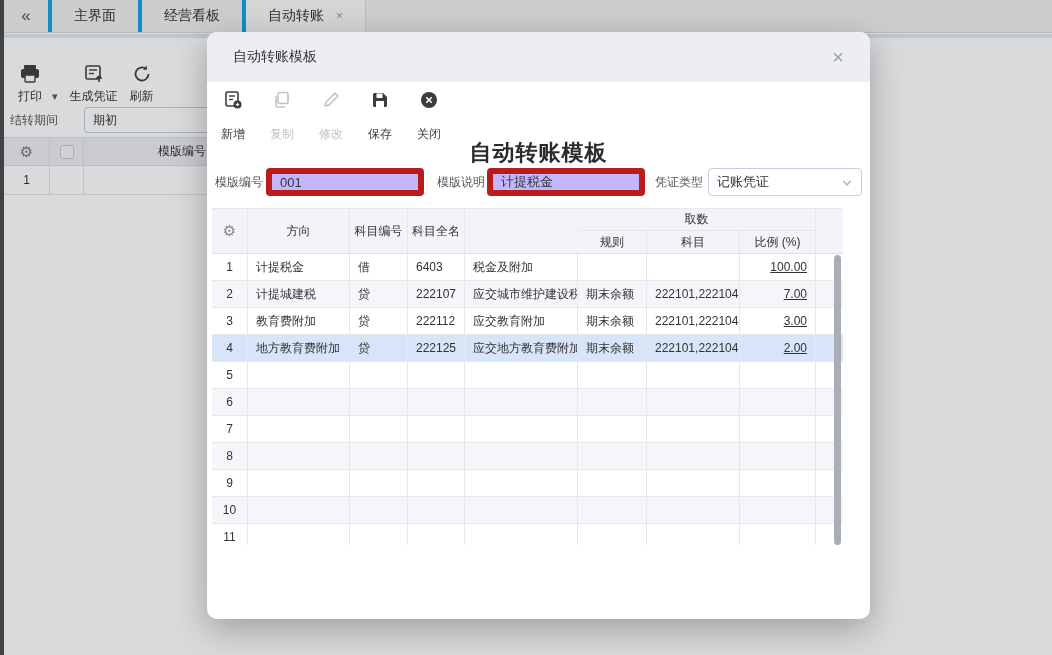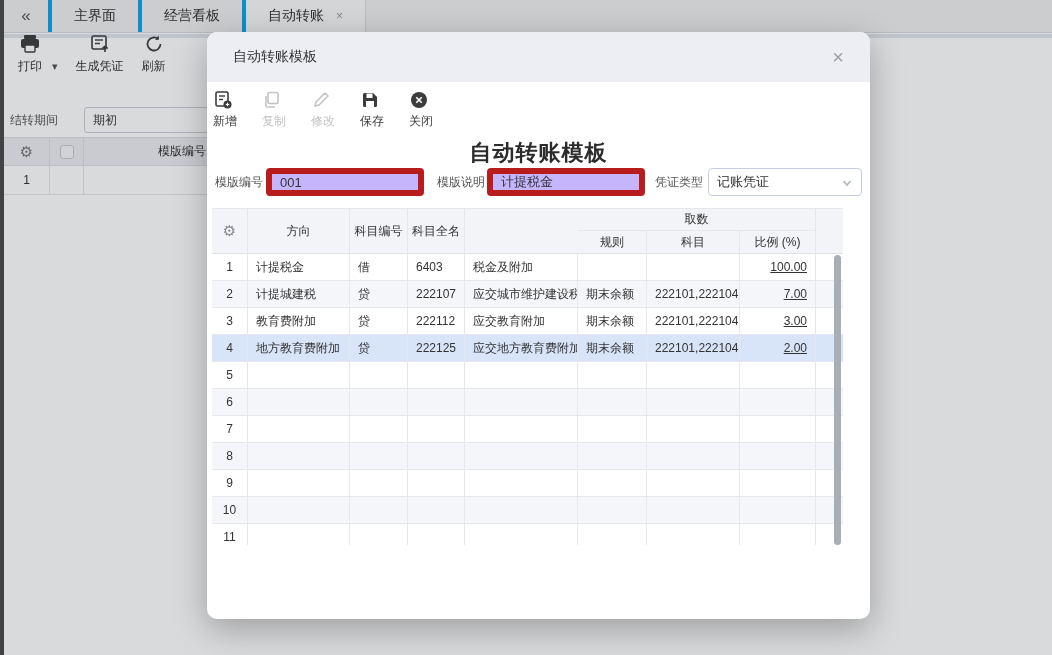--- a/index.html
+++ b/index.html
@@ -14,21 +14,21 @@
   .tabbar { position:absolute; left:4px; top:0; right:0; height:33px; background:#F0F0F0;
     border-bottom:1px solid #D7DAE1; display:flex; align-items:stretch; font-size:14px; }
   .collapse-btn { width:44px; display:flex; align-items:center; justify-content:center;
     color:#555; font-size:17px; cursor:pointer; }
   .tab { display:flex; align-items:center; padding:0 22px; border-left:4px solid #0ea5e9;
     color:#333; cursor:pointer; }
   .tab.active { background:#FAFAFA; border-right:1px solid #DBDBDB; }
   .tab .tab-close { margin-left:12px; color:#9a9a9a; font-size:12px; }
   .under-strip { position:absolute; left:4px; right:0; top:34px; height:4px; background:#E2E5EC; }
 
-  .bg-toolbar { position:absolute; left:18px; top:34px; display:flex; gap:18px; }
+  .bg-toolbar { position:absolute; left:18px; top:64px; display:flex; gap:12px; }
   .tool-btn { display:flex; flex-direction:column; align-items:center; gap:4px; font-size:12px;
     color:#333; cursor:pointer; }
   .tool-btn svg { display:block; }
   .print-group { display:flex; align-items:flex-start; gap:10px; }
   .print-caret { color:#555; font-size:11px; margin-top:26px; cursor:pointer; }
 
   .bg-filter { position:absolute; left:10px; top:107px; display:flex; align-items:center; font-size:12px; color:#555; }
   .bg-filter .flabel { margin-right:8px; }
   .bg-filter input { width:142px; height:26px; border:1px solid #C9CED8; border-radius:3px;
     padding:0 8px; font-size:12px; color:#333; background:#fff; outline:none;
@@ -53,21 +53,21 @@
   .overlay { position:absolute; inset:0; background:rgba(18,22,32,0.16); }
 
   
   .modal { position:absolute; left:207px; top:32px; width:663px; height:587px;
     background:#fff; border-radius:10px; box-shadow:0 10px 34px rgba(0,0,0,0.28); }
   .modal-header { height:50px; background:#EDEEF4; border-radius:10px 10px 0 0;
     display:flex; align-items:center; padding:0 26px; font-size:14px; color:#333; }
   .modal-close { margin-left:auto; color:#9AA0AB; font-size:20px; line-height:1; cursor:pointer; }
 
   .m-toolbar { position:absolute; left:6px; top:58px; display:flex; gap:9px; }
-  .m-tool { width:40px; display:flex; flex-direction:column; gap:3px;
+  .m-tool { width:40px; display:flex; flex-direction:column; align-items:center; gap:16px;
     font-size:12px; color:#3c3c3c; cursor:pointer; }
   .m-tool.disabled { color:#C3C3C3; cursor:default; }
   .m-tool svg { display:block; }
 
   .m-heading { position:absolute; top:106px; left:0; width:100%; text-align:center;
     font-size:22px; font-weight:bold; color:#2b2b2b; letter-spacing:1px; }
 
   .m-form { position:absolute; top:136px; left:8px; width:647px; height:28px;
     display:flex; align-items:center; font-size:12px; color:#555; }
   .m-form .lbl { width:48px; flex:none; }

